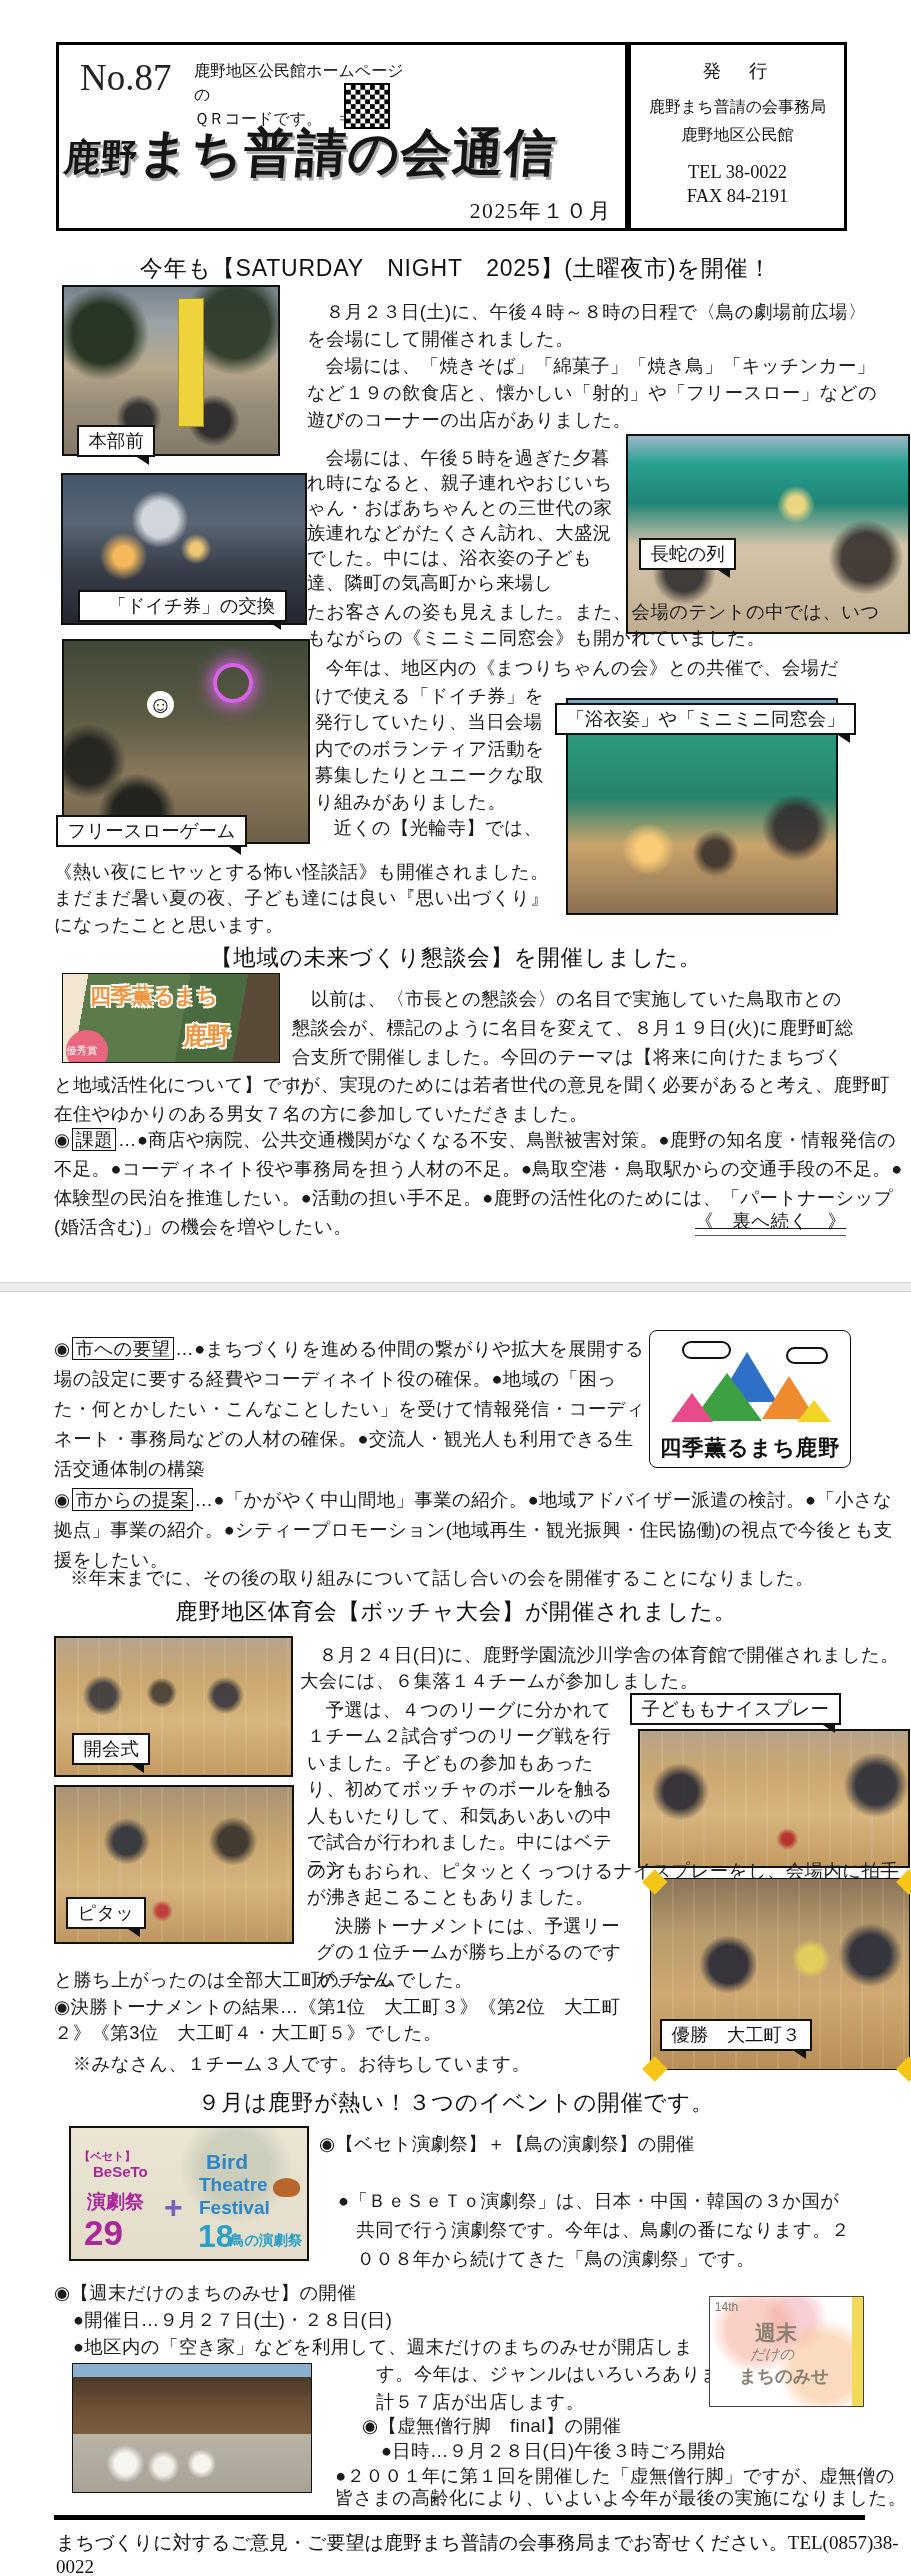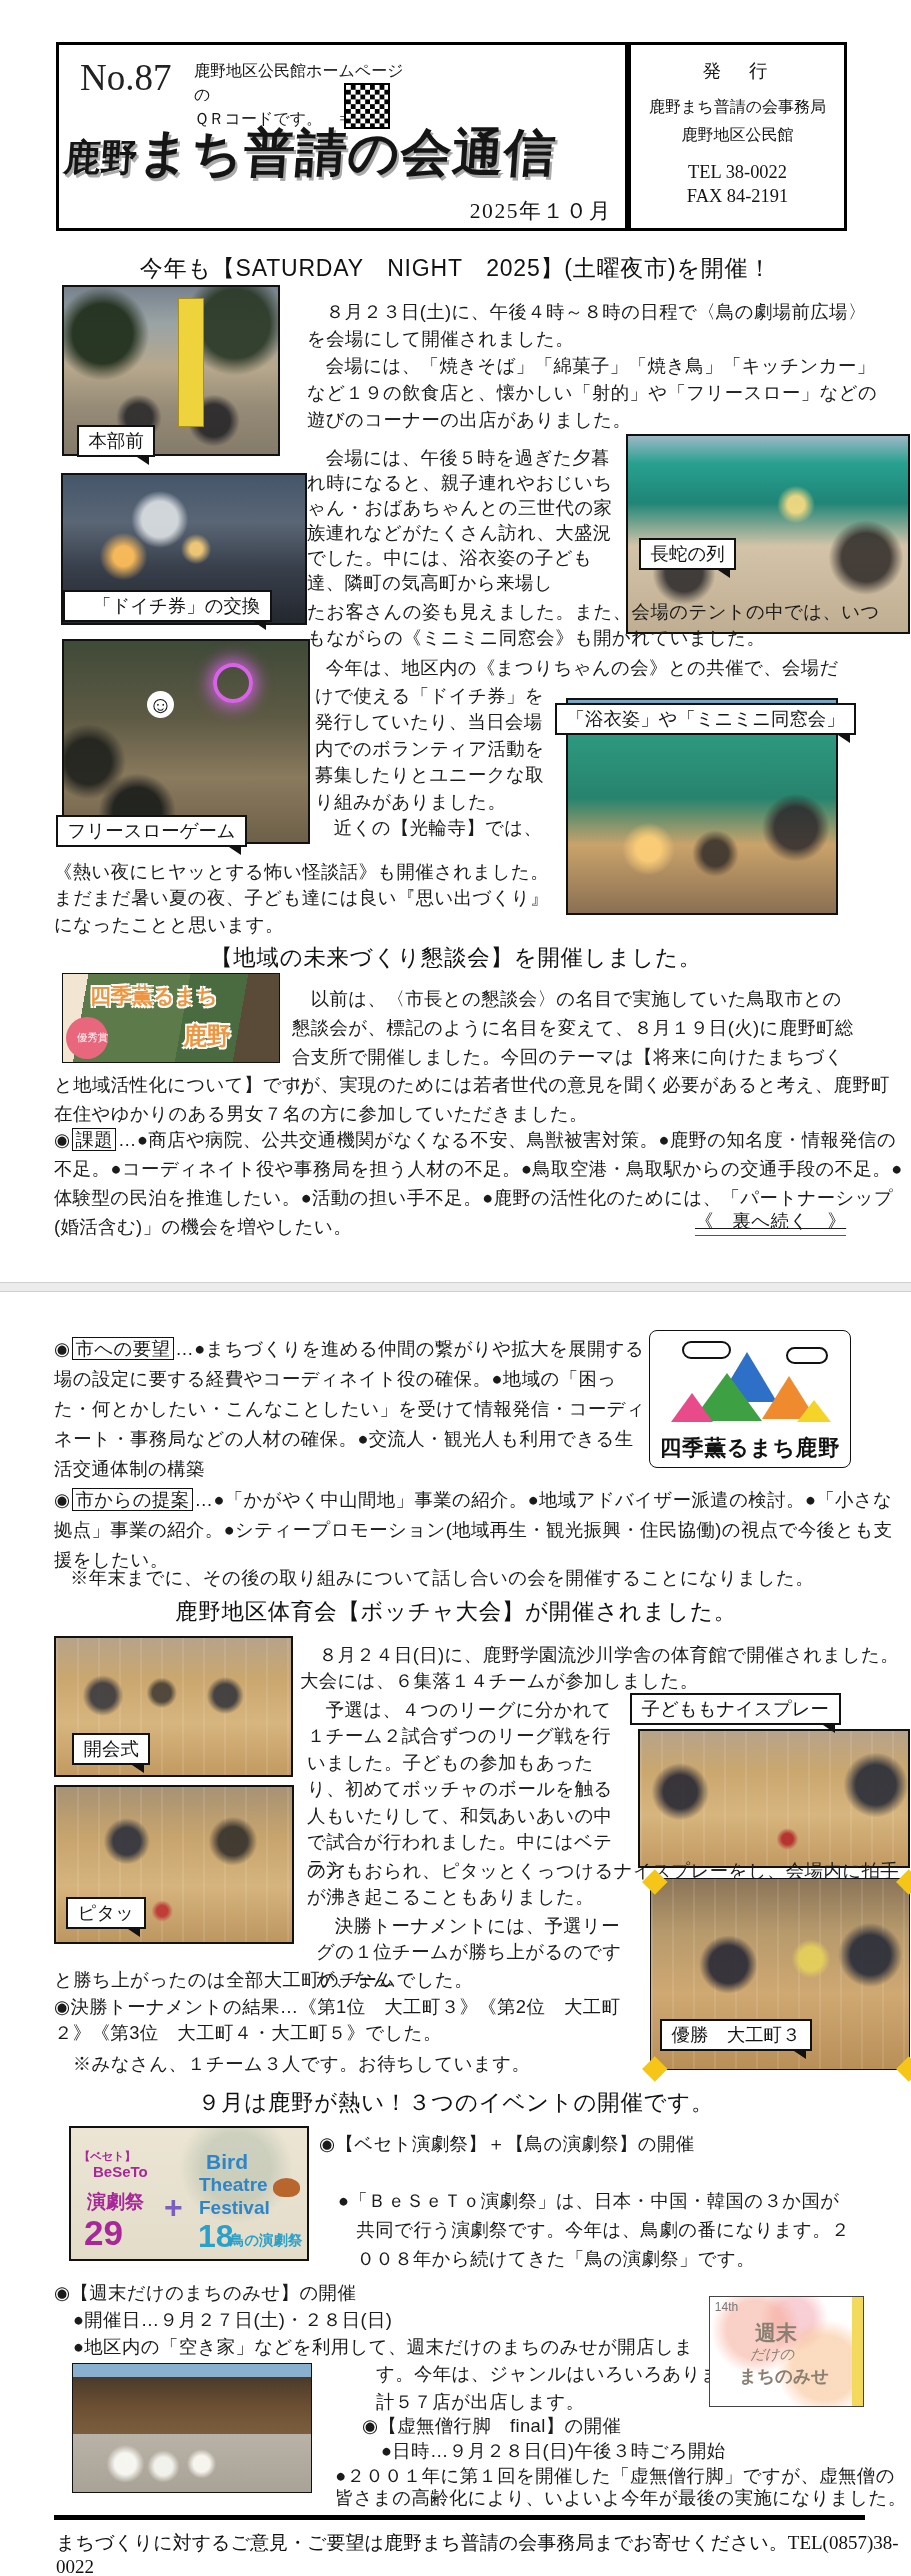--- a/index.html
+++ b/index.html
@@ -68,21 +68,21 @@
                 radial-gradient(circle at 60% 35%, rgba(255,222,130,.9) 0 4%, rgba(255,222,130,0) 9%),
                 linear-gradient(180deg,#9db8c6 0%,#28a090 14%,#1f8577 34%,#d3c3a8 56%,#c0ae92 100%);"></div>
   <div class="cap" style="left:639px;top:538px;">長蛇の列</div>
 
   <div class="ph" style="left:61px;top:473px;width:246px;height:152px;
               background:
                 radial-gradient(circle at 25% 55%, rgba(255,190,90,.95) 0 5%, rgba(255,190,90,0) 12%),
                 radial-gradient(circle at 55% 50%, rgba(255,210,120,.9) 0 4%, rgba(255,210,120,0) 10%),
                 radial-gradient(circle at 40% 30%, rgba(222,226,230,.9) 0 10%, rgba(222,226,230,0) 16%),
                 linear-gradient(180deg,#45566b 0%,#5a6675 32%,#39404c 62%,#23272e 100%);"></div>
-  <div class="cap" style="left:63px;top:590px;padding-left:28px;">「ドイチ券」の交換</div>
+  <div class="cap" style="left:78px;top:590px;padding-left:28px;">「ドイチ券」の交換</div>
 
   <div class="t" style="left:307px;top:445px;width:320px;line-height:25px;">　会場には、午後５時を過ぎた夕暮れ時になると、親子連れやおじいちゃん・おばあちゃんとの三世代の家族連れなどがたくさん訪れ、大盛況でした。中には、浴衣姿の子ども達、隣町の気高町から来場し</div>
 
   <div class="t" style="left:307px;top:599px;width:582px;">たお客さんの姿も見えました。また、会場のテントの中では、いつもながらの《ミニミニ同窓会》も開かれていました。</div>
 
   <div class="t" style="left:307px;top:655px;width:582px;">　今年は、地区内の《まつりちゃんの会》との共催で、会場だ</div>
 
   <div class="ph" style="left:62px;top:639px;width:248px;height:205px;
               background:
                 radial-gradient(circle at 30% 85%, rgba(25,28,26,.9) 0 10%, rgba(25,28,26,0) 16%),
@@ -109,22 +109,22 @@
   <div class="t" style="left:54px;top:859px;width:513px;">《熱い夜にヒヤッとする怖い怪談話》も開催されました。まだまだ暑い夏の夜、子ども達には良い『思い出づくり』になったことと思います。</div>
 
   <div class="h" style="top:942px;font-size:22.4px;">【地域の未来づくり懇談会】を開催しました。</div>
 
   <div class="ph" style="left:62px;top:973px;width:218px;height:90px;border-width:1.6px;
               background:linear-gradient(100deg,#f2e6d2 0 11%,#5d7a4a 11% 55%,#4a6a40 55% 80%,#5a4a38 80% 100%);">
     <div class="abs" style="left:27px;top:8px;font-size:21px;font-weight:bold;color:#f0953f;
                 text-shadow:-1.6px -1.6px 0 #fff,1.6px -1.6px 0 #fff,-1.6px 1.6px 0 #fff,1.6px 1.6px 0 #fff;">四季薫るまち</div>
     <div class="abs" style="left:120px;top:46px;font-size:24px;font-weight:bold;color:#f0953f;
                 text-shadow:-1.6px -1.6px 0 #fff,1.6px -1.6px 0 #fff,-1.6px 1.6px 0 #fff,1.6px 1.6px 0 #fff;">鹿野</div>
-    <div class="abs" style="left:3.2px;top:43px;width:42px;height:42px;border-radius:50%;background:#e8677d;
-                color:#fff;font-size:10.4px;text-align:right;line-height:42px;">優秀賞</div>
+    <div class="abs" style="left:3.2px;top:56px;width:42px;height:42px;border-radius:50%;background:#e8677d;
+                color:#fff;font-size:10.4px;text-align:left;line-height:42px;">優秀賞</div>
   </div>
 
   <div class="t" style="left:292px;top:984px;width:567px;line-height:29px;">　以前は、〈市長との懇談会〉の名目で実施していた鳥取市との懇談会が、標記のように名目を変えて、８月１９日(火)に鹿野町総合支所で開催しました。今回のテーマは【将来に向けたまちづくり</div>
 
   <div class="t" style="left:54px;top:1070px;width:851px;line-height:29px;">と地域活性化について】ですが、実現のためには若者世代の意見を聞く必要があると考え、鹿野町在住やゆかりのある男女７名の方に参加していただきました。</div>
 
   <div class="t" style="left:54px;top:1125px;width:851px;line-height:29px;">
     <span>◉</span><span class="boxed">課題</span><span>…●商店や病院、公共交通機関がなくなる不安、鳥獣被害対策。●鹿野の知名度・情報発信の不足。●コーディネイト役や事務局を担う人材の不足。●鳥取空港・鳥取駅からの交通手段の不足。●体験型の民泊を推進したい。●活動の担い手不足。●鹿野の活性化のためには、「パートナーシップ(婚活含む)」の機会を増やしたい。</span>
   </div>
 

